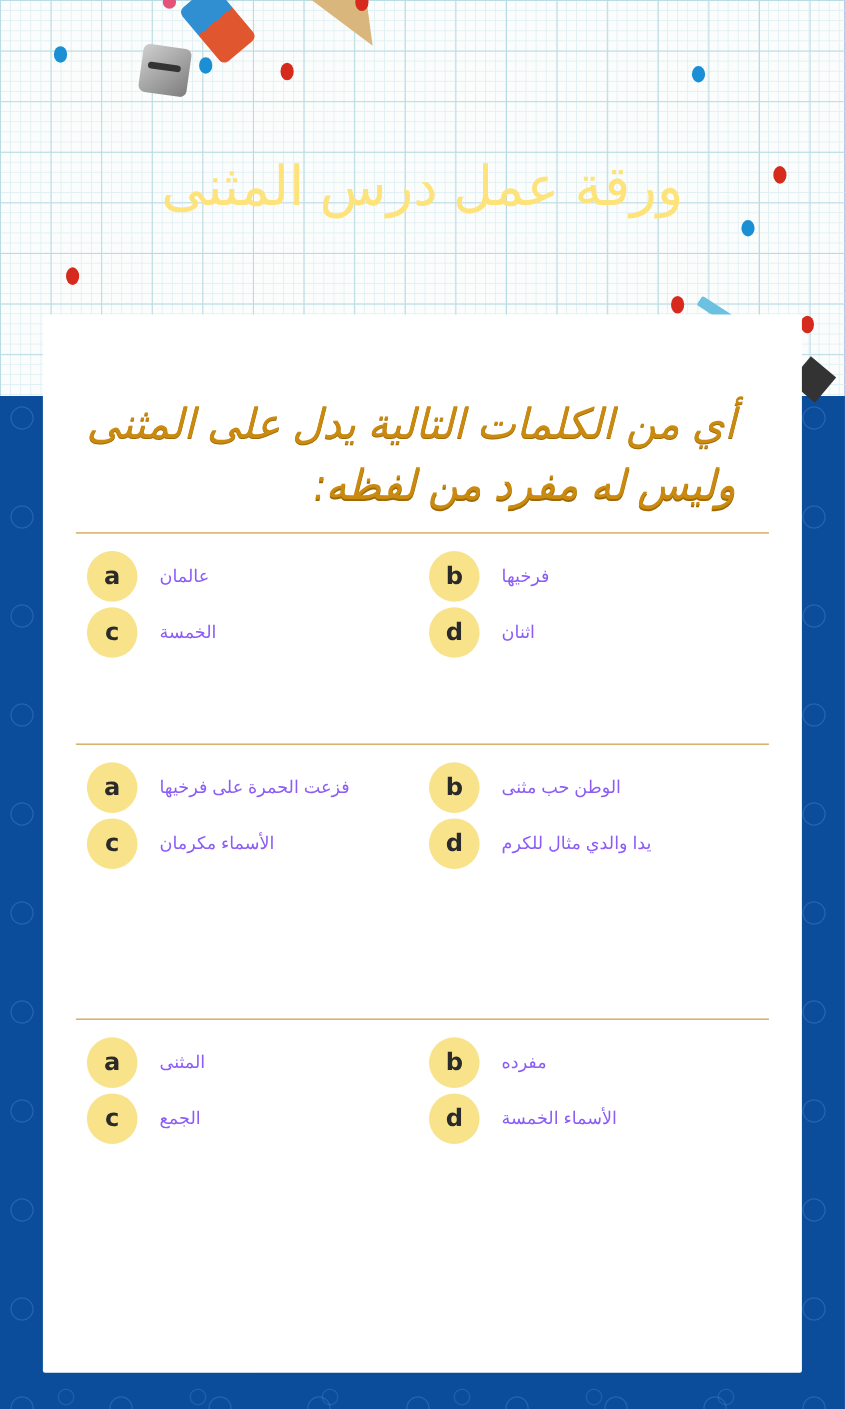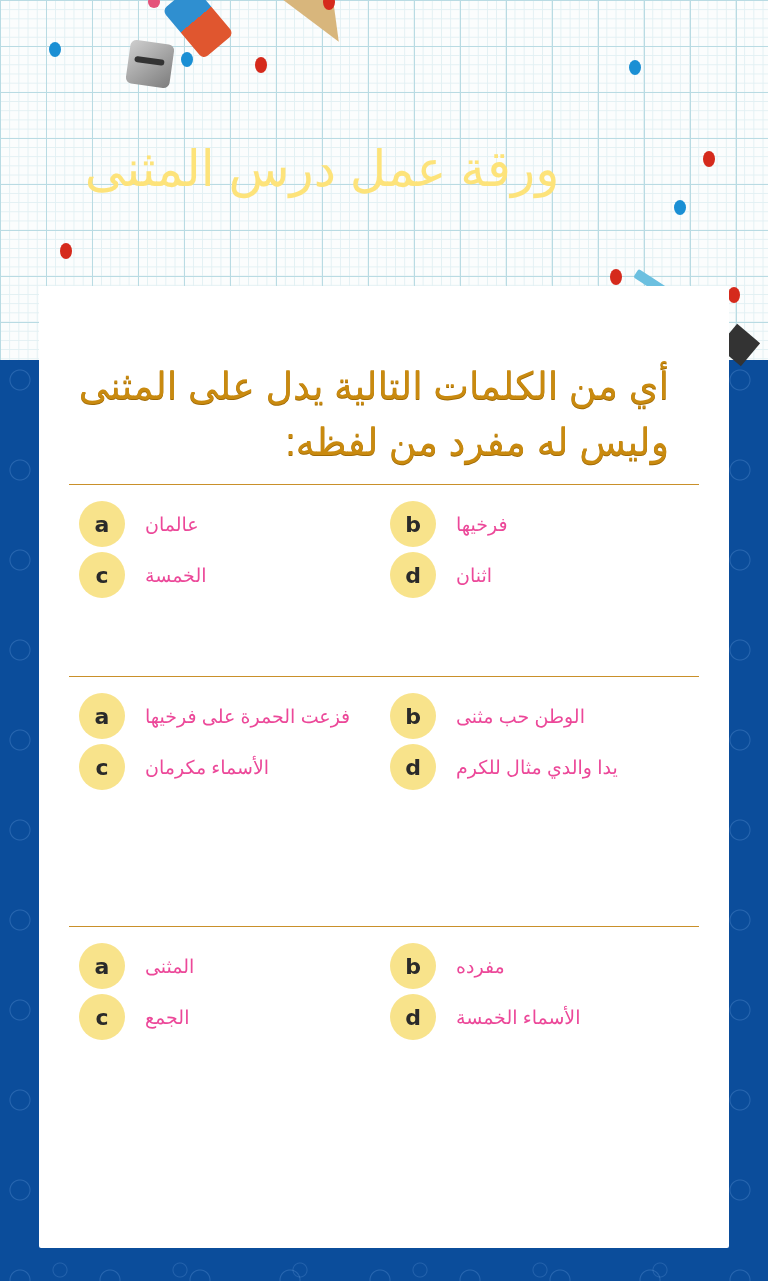--- a/index.html
+++ b/index.html
@@ -36,46 +36,47 @@
   .eraser { position:absolute; left:178px; top:-10px; width:40px; height:64px; transform:rotate(-40deg);
     border-radius:6px; background:linear-gradient(180deg,#2f8fd0 0 45%,#e0562f 45% 100%); }
   .ruler { position:absolute; left:230px; top:-40px; width:0; height:0;
     border-left:40px solid transparent; border-right:70px solid transparent; border-top:130px solid #d8b67c;
     transform:rotate(-36deg); transform-origin:top left; }
   .pencil { position:absolute; left:636px; top:268px; width:100px; height:10px; background:#6cc0e0;
     transform:rotate(33deg); transform-origin:left center; border-radius:2px; }
   .pencil-dark { position:absolute; left:724px; top:330px; width:30px; height:30px; background:#333; transform:rotate(40deg); }
 
   .title {
-    position:absolute; left:0; top:140px; width:644px; text-align:center;
+    position:absolute; left:0; top:140px; width:768px; text-align:center;
     font-size:50px; color:#fde37a; direction:rtl; letter-spacing:1px;
   }
 
   .card {
     position:absolute; left:39px; top:286px; width:690px; height:962px;
     background:#ffffff; border-radius:2px;
   }
   .question {
     position:absolute; left:30px; width:630px;
   }
   .q-text {
     direction:rtl; text-align:right; color:#c98a0f;
     font-size:38px; line-height:56px; margin:0; padding:0 30px 0 0;
     text-shadow:0 1px 0 #a06a05;
+    font-style:italic;
   }
   .q-rule { height:1px; background:#c9902a; margin-top:14px; width:630px; }
   .opts { position:relative; width:630px; height:110px; }
   .opt { position:absolute; width:300px; height:46px; display:flex; align-items:center; }
   .badge {
     width:46px; height:46px; border-radius:50%; background:#f8e38b;
     display:flex; align-items:center; justify-content:center;
     font-size:22px; font-weight:bold; color:#2a2a2a;
     font-family:"DejaVu Sans", sans-serif;
   }
-  .opt-label { margin-left:20px; font-size:19px; color:#ec4899; direction:rtl; }
+  .opt-label { margin-left:20px; font-size:16px; color:#8b5cf6; direction:rtl; }
 </style>
 </head>
 <body>
 
 <div class="graph-paper"></div>
 <div class="blue-pattern"></div>
 
 <div class="sharpener"></div>
 <div class="eraser"></div>
 <div class="ruler"></div>

